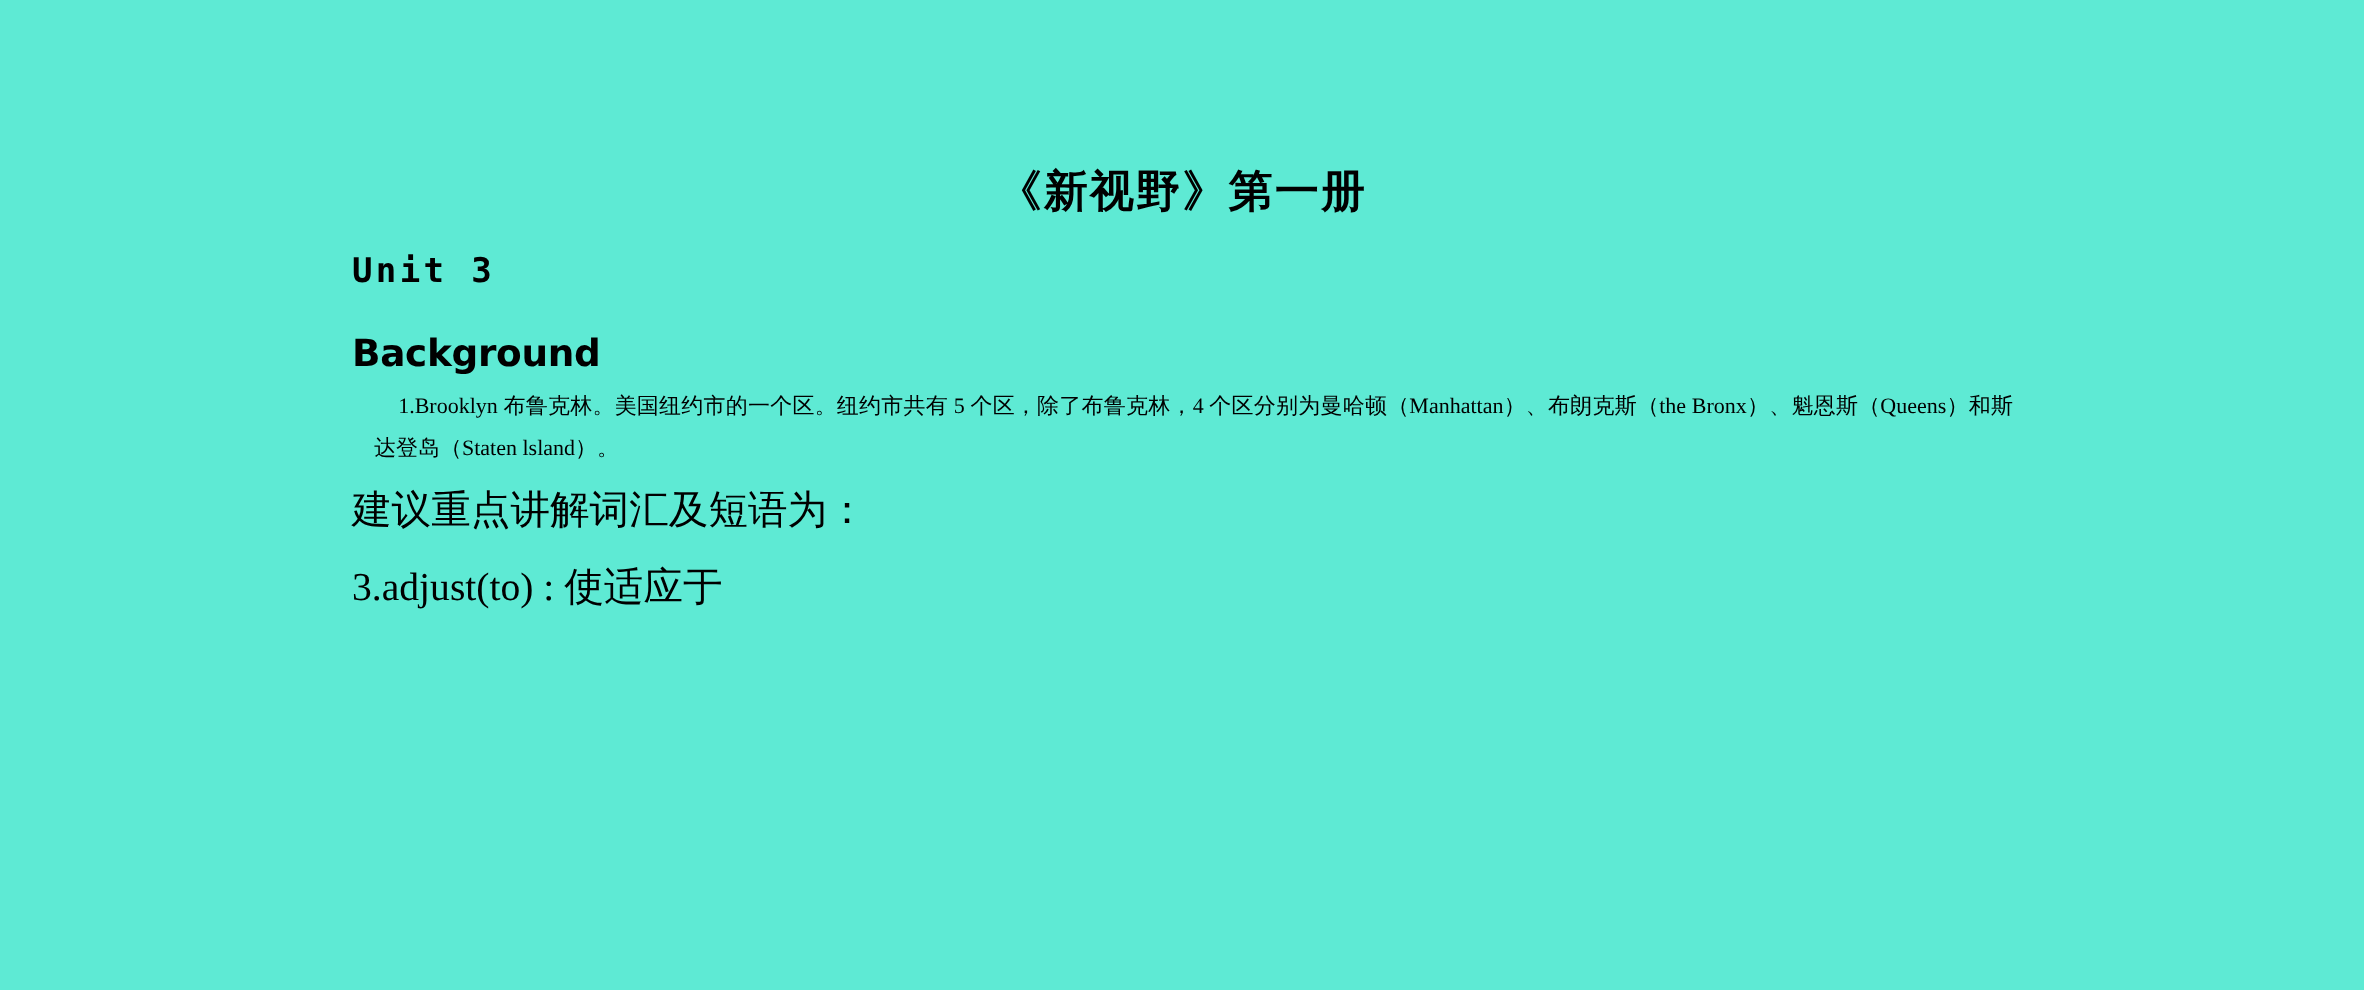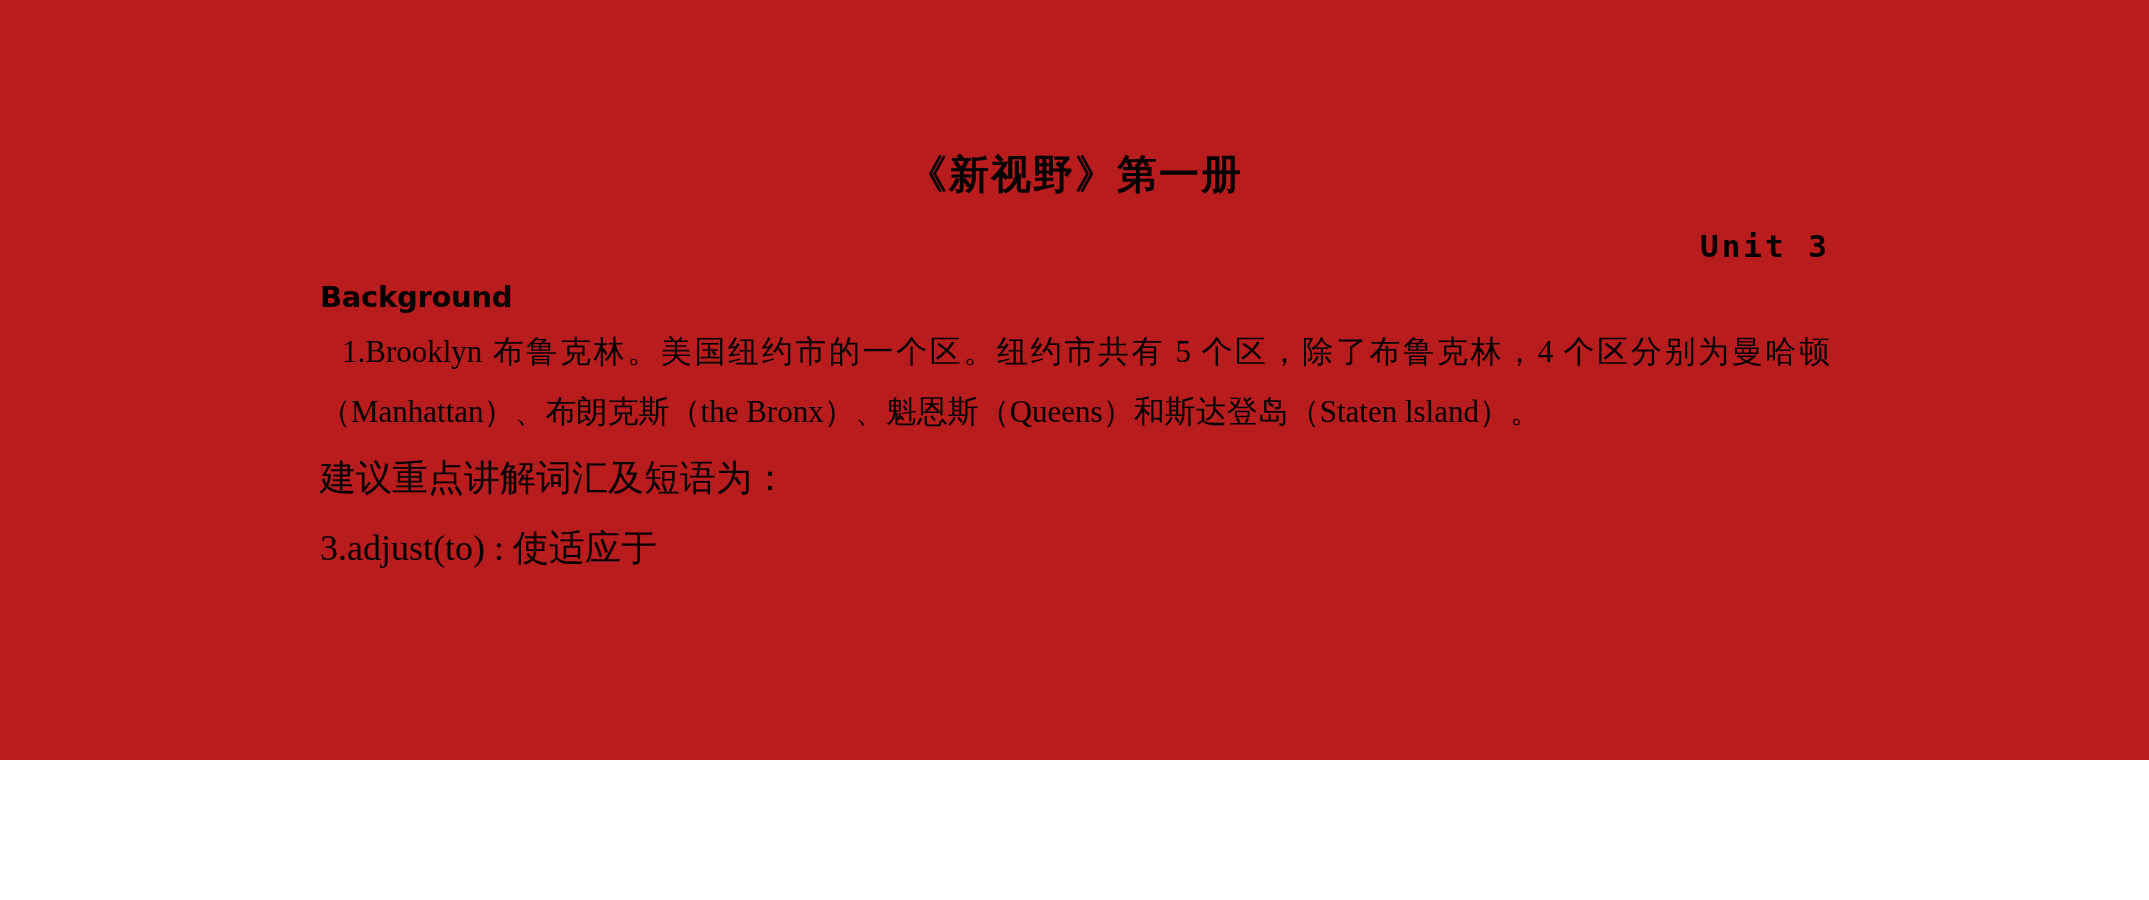--- a/index.html
+++ b/index.html
@@ -10,60 +10,61 @@
   body {
     width: 2149px;
     height: 900px;
     overflow: hidden;
     font-family: "Liberation Serif", serif;
     color: #000000;
   }
   .page {
     position: relative;
     width: 2149px;
-    height: 760px;
-    background: #b91c1c;
+    height: 900px;
+    background: #5eead4;
   }
   .doc {
     position: absolute;
     left: 320px;
     top: 0;
     width: 1510px;
   }
   .title {
     text-align: center;
     font-family: "DejaVu Serif", serif;
     font-weight: bold;
     font-size: 40px;
     letter-spacing: 2px;
     margin-top: 150px;
     line-height: 1.2;
   }
   .subtitle {
-    text-align: right;
+    text-align: left;
     font-family: "DejaVu Sans Mono", monospace;
     font-weight: bold;
     font-size: 31px;
     letter-spacing: 3px;
     margin-top: 30px;
   }
   .section-head {
     font-family: "DejaVu Sans", sans-serif;
     font-weight: bold;
-    font-size: 29px;
-    margin-top: 16px;
+    font-size: 34px;
+    margin-top: 38px;
     letter-spacing: -0.3px;
   }
   .para {
     font-family: "Liberation Serif", serif;
-    font-size: 31px;
+    font-size: 20px;
     line-height: 1.95;
     text-align: justify;
     text-justify: inter-ideograph;
     margin-top: 8px;
+    margin-left: 20px;
   }
   .para-indent {
     text-indent: 22px;
   }
   .words-head {
     font-family: "Liberation Serif", serif;
     font-weight: bold;
     font-size: 32px;
     margin-top: 14px;
   }

